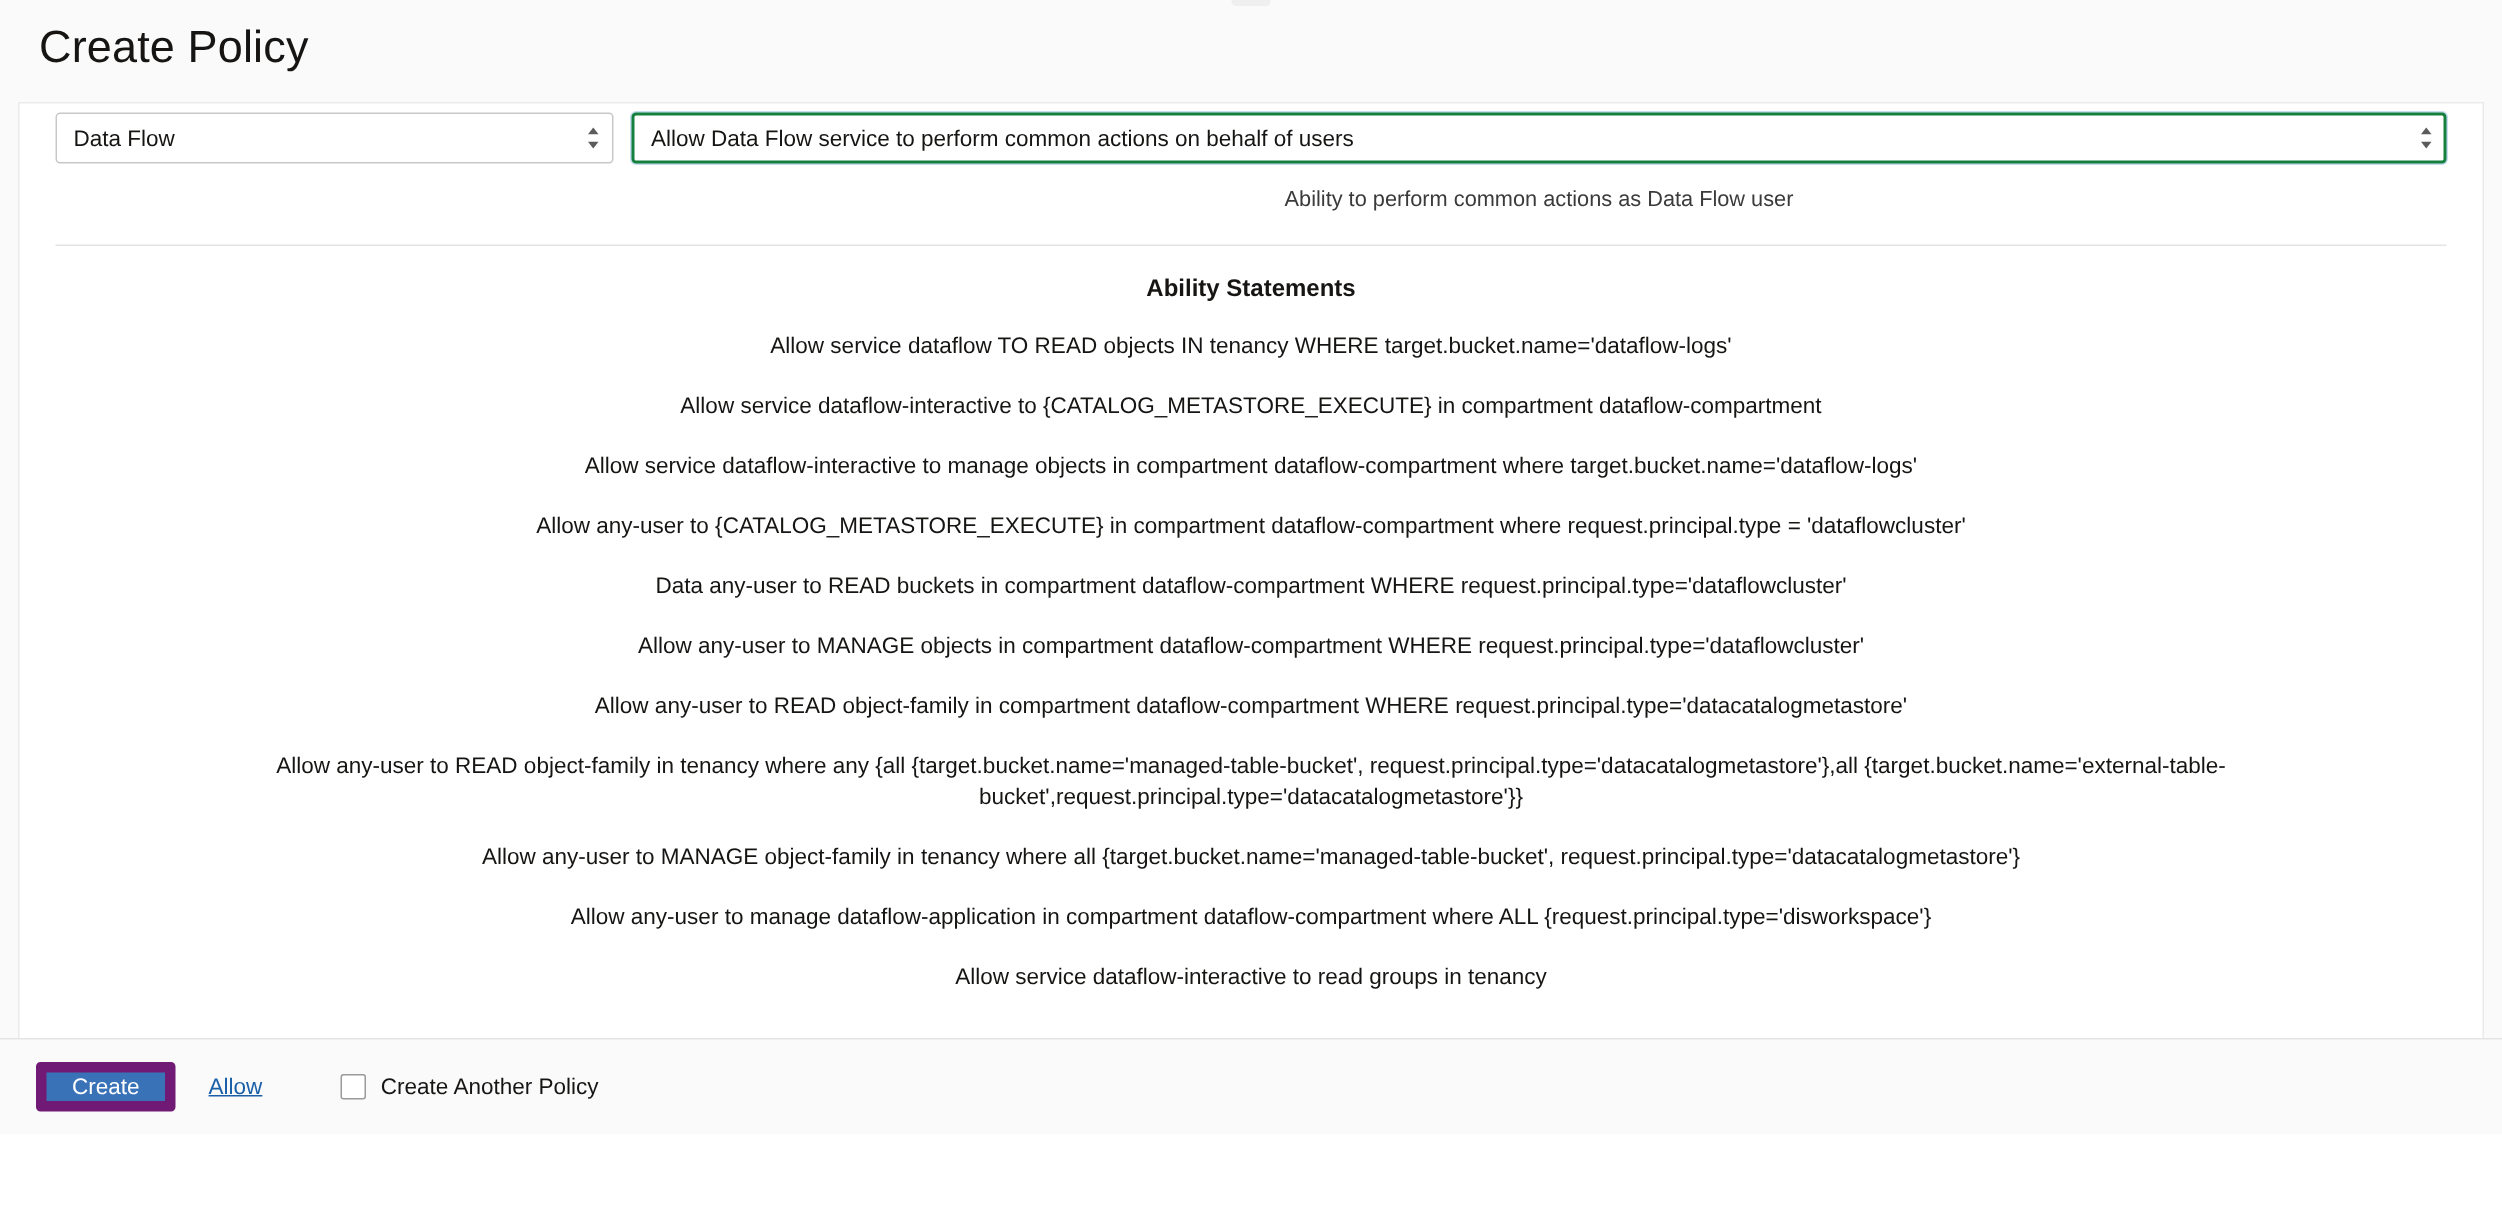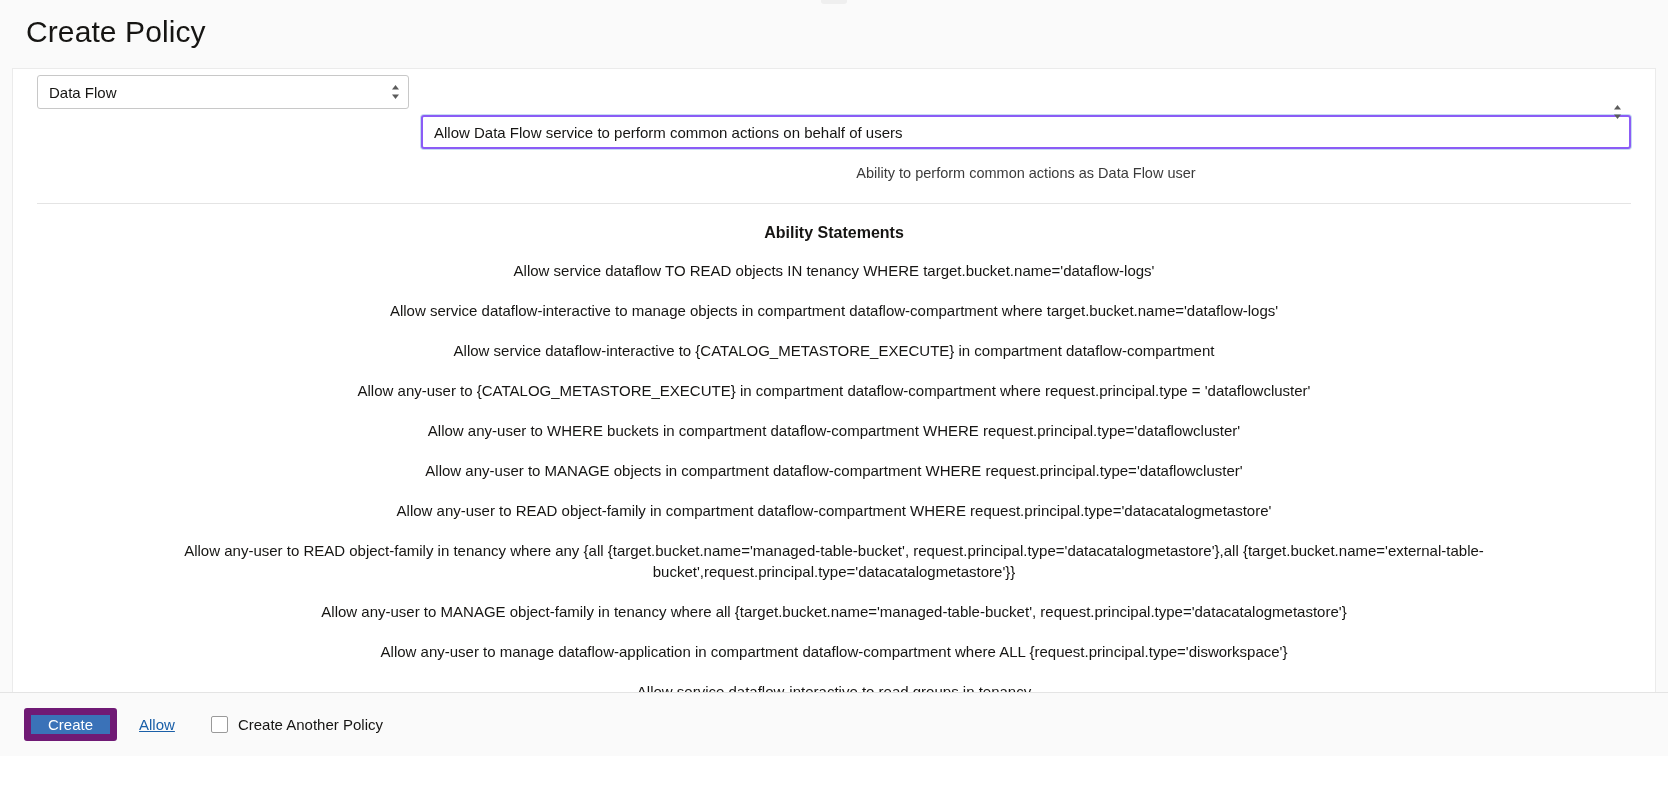--- a/index.html
+++ b/index.html
@@ -66,23 +66,22 @@
     color: #161513;
     padding: 0 30px 0 11px;
     display: flex;
     align-items: center;
     width: 100%;
     white-space: nowrap;
     overflow: hidden;
     text-overflow: ellipsis;
   }
   .select-box.focused {
-    border: 2px solid #8b5cf6;
+    border: 2px solid #15803d;
     box-shadow: 0 0 0 1px rgba(26,115,200,0.25);
-    margin-top: 40px;
   }
   .spinner-icon {
     position: absolute;
     right: 8px;
     top: 50%;
     transform: translateY(-50%);
     width: 12px;
     height: 20px;
     display: flex;
     flex-direction: column;
@@ -146,21 +145,21 @@
     cursor: pointer;
     background: none;
     border: none;
     padding: 0 4px;
     font-family: "Liberation Sans", sans-serif;
   }
   .checkbox-group {
     display: flex;
     align-items: center;
     gap: 10px;
-    margin-left: 14px;
+    margin-left: 30px;
   }
   .checkbox {
     width: 17px;
     height: 17px;
     border: 1px solid #9a9a9a;
     border-radius: 2px;
     background: #fff;
     cursor: pointer;
   }
   .checkbox-label {
@@ -218,24 +217,24 @@
       </div>
 
       <div class="helper-text">Ability to perform common actions as Data Flow user</div>
 
       <hr class="divider">
 
       <div class="section-title">Ability Statements</div>
 
       <div class="statements">
         <div class="statement">Allow service dataflow TO READ objects IN tenancy WHERE target.bucket.name='dataflow-logs'</div>
+        <div class="statement">Allow service dataflow-interactive to {CATALOG_METASTORE_EXECUTE} in compartment dataflow-compartment</div>
         <div class="statement">Allow service dataflow-interactive to manage objects in compartment dataflow-compartment where target.bucket.name='dataflow-logs'</div>
-        <div class="statement">Allow service dataflow-interactive to {CATALOG_METASTORE_EXECUTE} in compartment dataflow-compartment</div>
         <div class="statement">Allow any-user to {CATALOG_METASTORE_EXECUTE} in compartment dataflow-compartment where request.principal.type = 'dataflowcluster'</div>
-        <div class="statement">Allow any-user to WHERE buckets in compartment dataflow-compartment WHERE request.principal.type='dataflowcluster'</div>
+        <div class="statement">Data any-user to READ buckets in compartment dataflow-compartment WHERE request.principal.type='dataflowcluster'</div>
         <div class="statement">Allow any-user to MANAGE objects in compartment dataflow-compartment WHERE request.principal.type='dataflowcluster'</div>
         <div class="statement">Allow any-user to READ object-family in compartment dataflow-compartment WHERE request.principal.type='datacatalogmetastore'</div>
         <div class="statement">Allow any-user to READ object-family in tenancy where any {all {target.bucket.name='managed-table-bucket', request.principal.type='datacatalogmetastore'},all {target.bucket.name='external-table-bucket',request.principal.type='datacatalogmetastore'}}</div>
         <div class="statement">Allow any-user to MANAGE object-family in tenancy where all {target.bucket.name='managed-table-bucket', request.principal.type='datacatalogmetastore'}</div>
         <div class="statement">Allow any-user to manage dataflow-application in compartment dataflow-compartment where ALL {request.principal.type='disworkspace'}</div>
         <div class="statement">Allow service dataflow-interactive to read groups in tenancy</div>
       </div>
 
     </div>
   </div>

